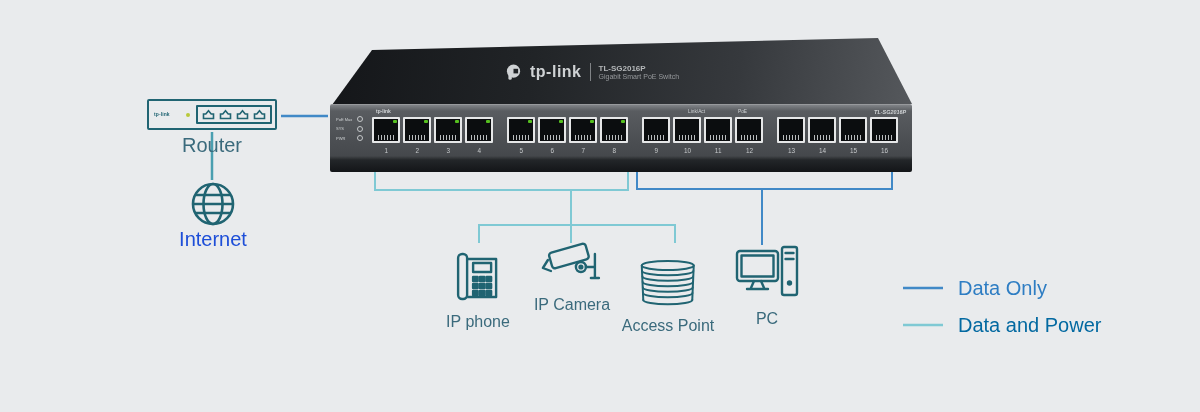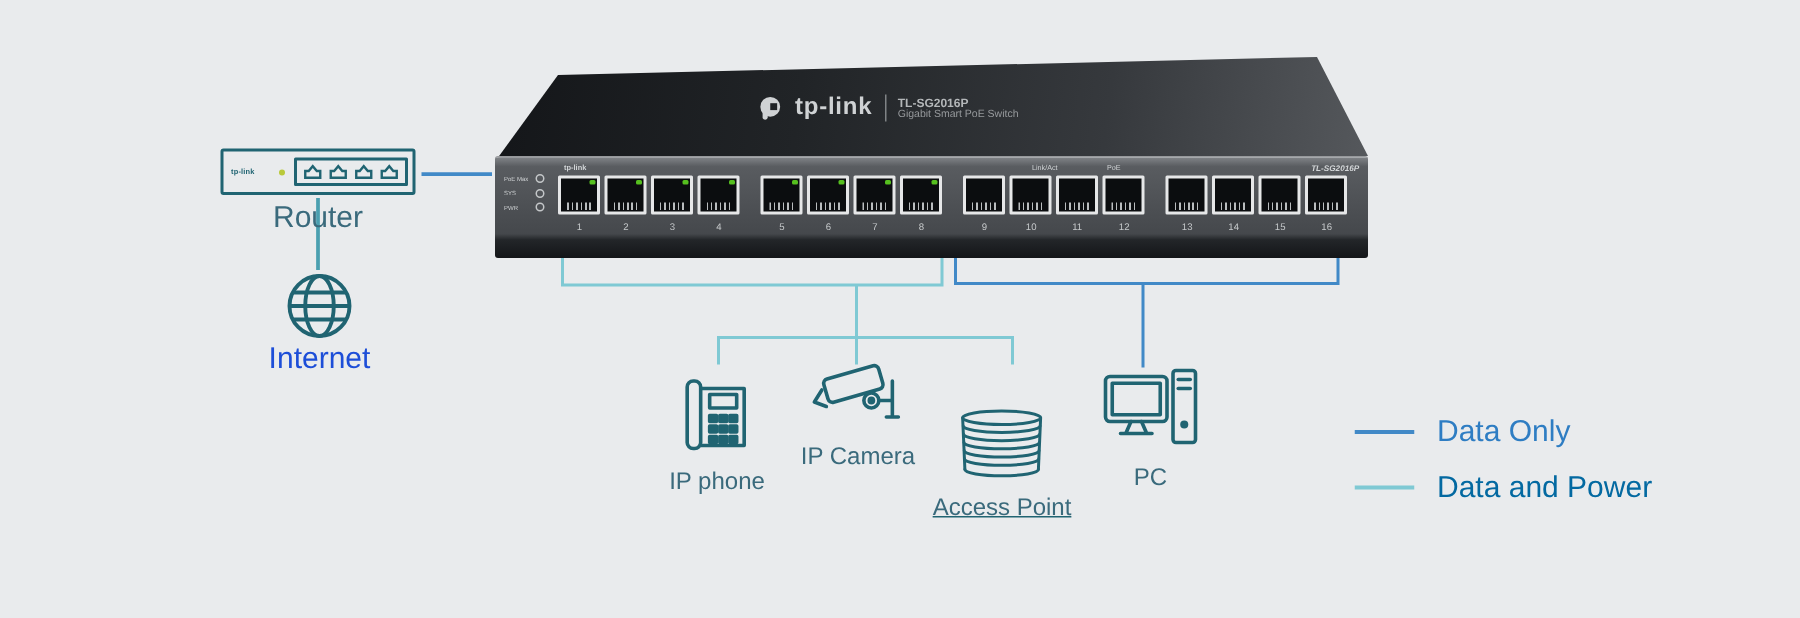--- a/index.html
+++ b/index.html
@@ -45,21 +45,21 @@
   .pins{position:absolute;left:50%;bottom:1px;transform:translateX(-50%);width:16px;height:5px;background:repeating-linear-gradient(90deg,#b9bcbe 0 1px,transparent 1px 3px);}
   .port-led{position:absolute;right:1px;top:1px;width:4px;height:3px;border-radius:1px;}
   .port-num{margin-top:4px;font-size:8px;transform:scale(.8);color:#c6c9cb;}
 
   
   .endpoint{position:absolute;transform:translateX(-50%);display:flex;flex-direction:column;align-items:center;}
   .endpoint .icon{height:56px;display:flex;align-items:flex-end;justify-content:center;}
   .endpoint-label{margin-top:10px;font-size:16px;white-space:nowrap;}
   .at-phone{left:478px;top:247px;}
   .at-camera{left:572px;top:230px;}
-  .at-ap{left:668px;top:264px;text-decoration:underline;}
+  .at-ap{left:668px;top:251px;}
   .at-pc{left:767px;top:244px;}
 
   
   .legend{position:absolute;left:903px;top:278px;display:flex;flex-direction:column;gap:17px;}
   .legend-row{display:flex;align-items:center;gap:15px;height:20px;}
   .legend-row svg{display:block;}
   .legend-label{font-size:20px;}
 </style>
 </head>
 <body>

